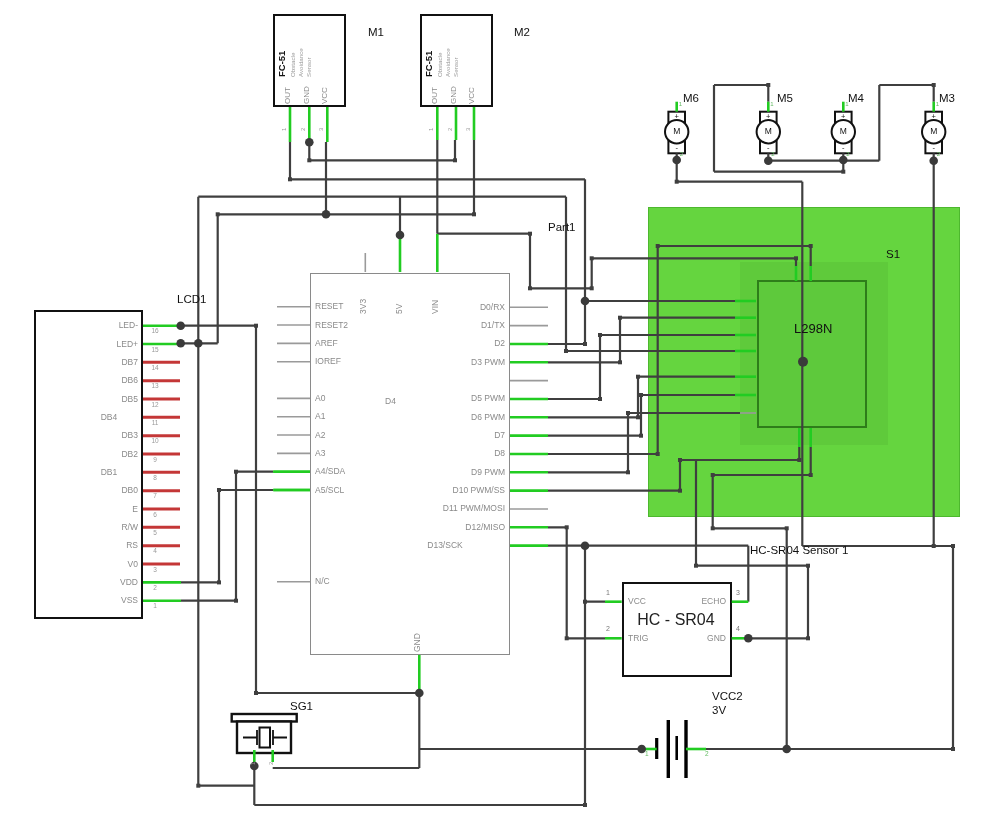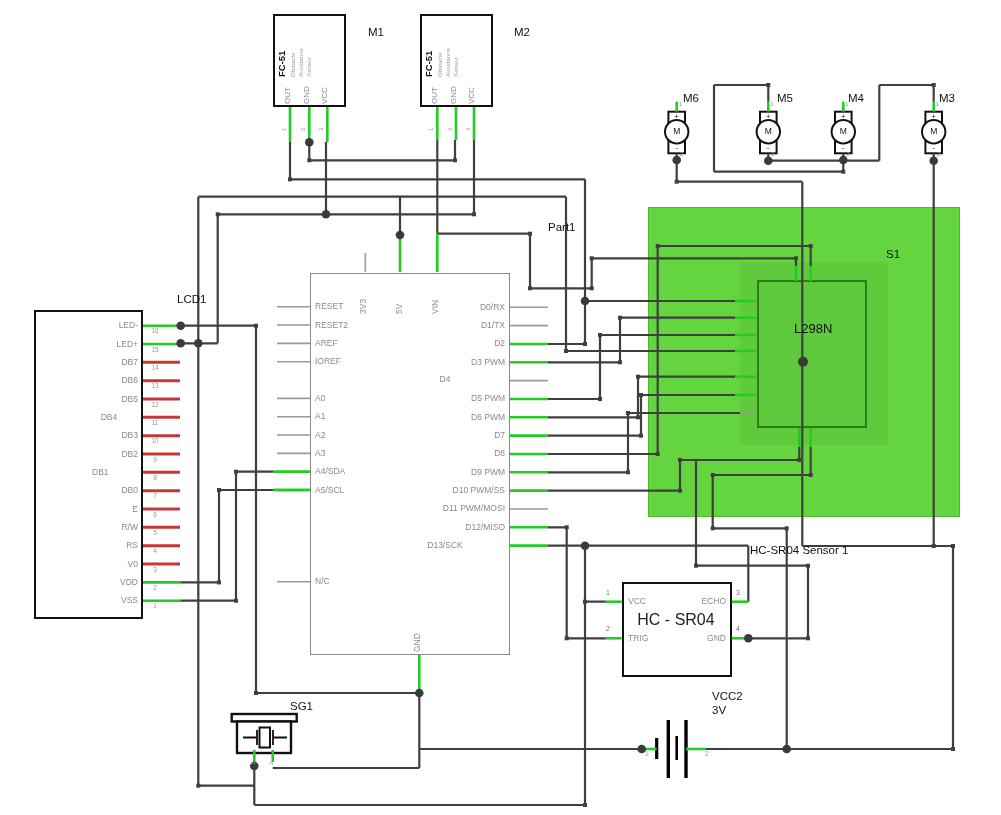--- a/index.html
+++ b/index.html
@@ -271,21 +271,21 @@
       <div class="pinlbl" style="left:80px;top:375.19899999999996px;width:58px;text-align:right;">DB6</div>
       <div class="pinnum" style="left:146px;top:382.19899999999996px;width:18px;text-align:center;">13</div>
       <div class="pinlbl" style="left:80px;top:393.532px;width:58px;text-align:right;">DB5</div>
       <div class="pinnum" style="left:146px;top:400.532px;width:18px;text-align:center;">12</div>
       <div class="pinlbl" style="left:80px;top:411.865px;width:58px;text-align:center;">DB4</div>
       <div class="pinnum" style="left:146px;top:418.865px;width:18px;text-align:center;">11</div>
       <div class="pinlbl" style="left:80px;top:430.198px;width:58px;text-align:right;">DB3</div>
       <div class="pinnum" style="left:146px;top:437.198px;width:18px;text-align:center;">10</div>
       <div class="pinlbl" style="left:80px;top:448.53099999999995px;width:58px;text-align:right;">DB2</div>
       <div class="pinnum" style="left:146px;top:455.53099999999995px;width:18px;text-align:center;">9</div>
-      <div class="pinlbl" style="left:92px;top:466.864px;width:58px;text-align:left;">DB1</div>
+      <div class="pinlbl" style="left:80px;top:466.864px;width:58px;text-align:center;">DB1</div>
       <div class="pinnum" style="left:146px;top:473.864px;width:18px;text-align:center;">8</div>
       <div class="pinlbl" style="left:80px;top:485.197px;width:58px;text-align:right;">DB0</div>
       <div class="pinnum" style="left:146px;top:492.197px;width:18px;text-align:center;">7</div>
       <div class="pinlbl" style="left:80px;top:503.53px;width:58px;text-align:right;">E</div>
       <div class="pinnum" style="left:146px;top:510.53px;width:18px;text-align:center;">6</div>
       <div class="pinlbl" style="left:80px;top:521.8629999999999px;width:58px;text-align:right;">R/W</div>
       <div class="pinnum" style="left:146px;top:528.8629999999999px;width:18px;text-align:center;">5</div>
       <div class="pinlbl" style="left:80px;top:540.1959999999999px;width:58px;text-align:right;">RS</div>
       <div class="pinnum" style="left:146px;top:547.1959999999999px;width:18px;text-align:center;">4</div>
       <div class="pinlbl" style="left:80px;top:558.529px;width:58px;text-align:right;">V0</div>
@@ -302,21 +302,21 @@
       <div class="pinlbl" style="left:315px;top:411.198px;">A1</div>
       <div class="pinlbl" style="left:315px;top:429.53099999999995px;">A2</div>
       <div class="pinlbl" style="left:315px;top:447.864px;">A3</div>
       <div class="pinlbl" style="left:315px;top:466.197px;">A4/SDA</div>
       <div class="pinlbl" style="left:315px;top:484.53px;">A5/SCL</div>
       <div class="pinlbl" style="left:315px;top:576.1949999999999px;">N/C</div>
       <div class="pinlbl" style="left:385px;top:301.8px;width:120px;text-align:right;">D0/RX</div>
       <div class="pinlbl" style="left:385px;top:320.13300000000004px;width:120px;text-align:right;">D1/TX</div>
       <div class="pinlbl" style="left:385px;top:338.466px;width:120px;text-align:right;">D2</div>
       <div class="pinlbl" style="left:385px;top:356.799px;width:120px;text-align:right;">D3 PWM</div>
-      <div class="pinlbl" style="left:385px;top:374px;width:120px;text-align:center;">D4</div>
+      <div class="pinlbl" style="left:385px;top:396px;width:120px;text-align:left;">D4</div>
       <div class="pinlbl" style="left:385px;top:393.46500000000003px;width:120px;text-align:right;">D5 PWM</div>
       <div class="pinlbl" style="left:385px;top:411.798px;width:120px;text-align:right;">D6 PWM</div>
       <div class="pinlbl" style="left:385px;top:430.131px;width:120px;text-align:right;">D7</div>
       <div class="pinlbl" style="left:385px;top:448.464px;width:120px;text-align:right;">D8</div>
       <div class="pinlbl" style="left:385px;top:466.797px;width:120px;text-align:right;">D9 PWM</div>
       <div class="pinlbl" style="left:385px;top:485.13px;width:120px;text-align:right;">D10 PWM/SS</div>
       <div class="pinlbl" style="left:385px;top:503.46299999999997px;width:120px;text-align:right;">D11 PWM/MOSI</div>
       <div class="pinlbl" style="left:385px;top:521.796px;width:120px;text-align:right;">D12/MISO</div>
       <div class="pinlbl" style="left:385px;top:540.129px;width:120px;text-align:center;">D13/SCK</div>
       <div class="rot pinlbl" style="left:358.3px;top:314px;">3V3</div>

